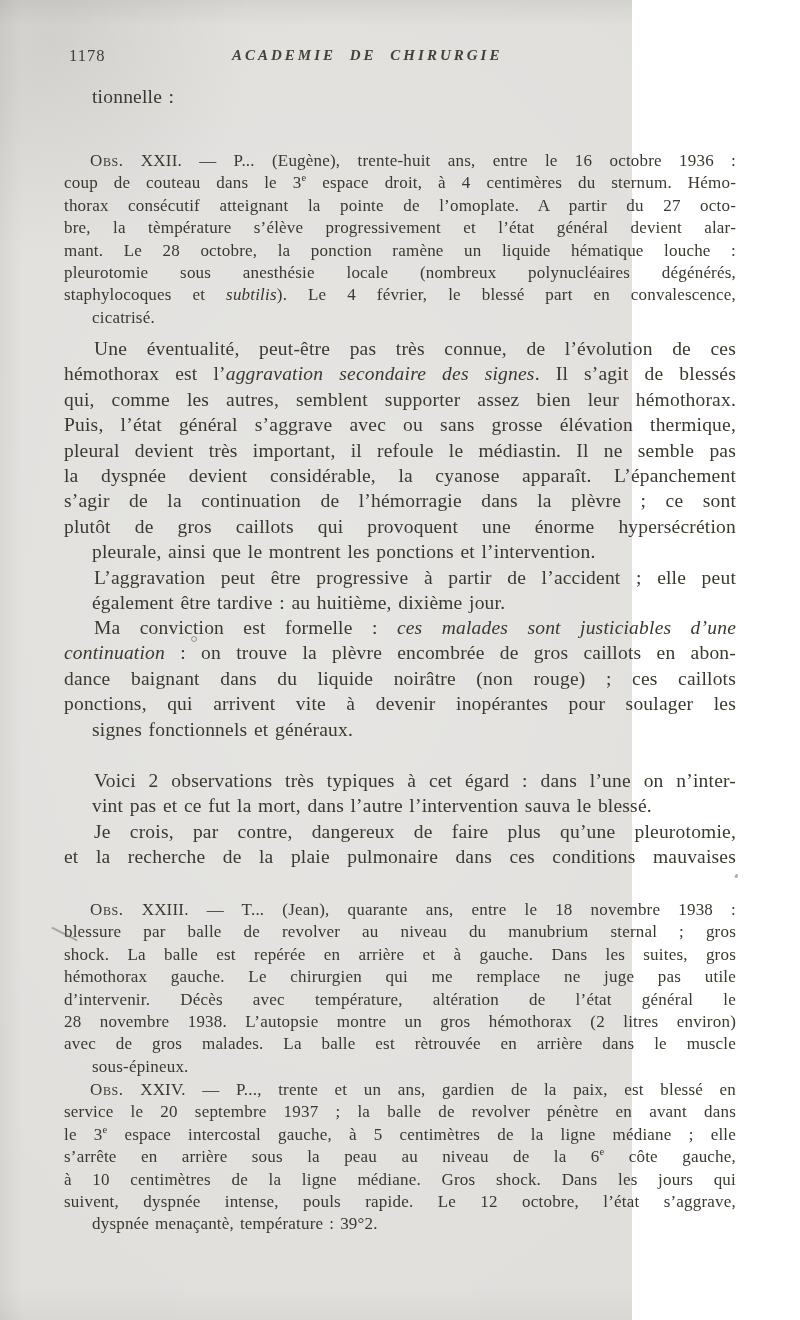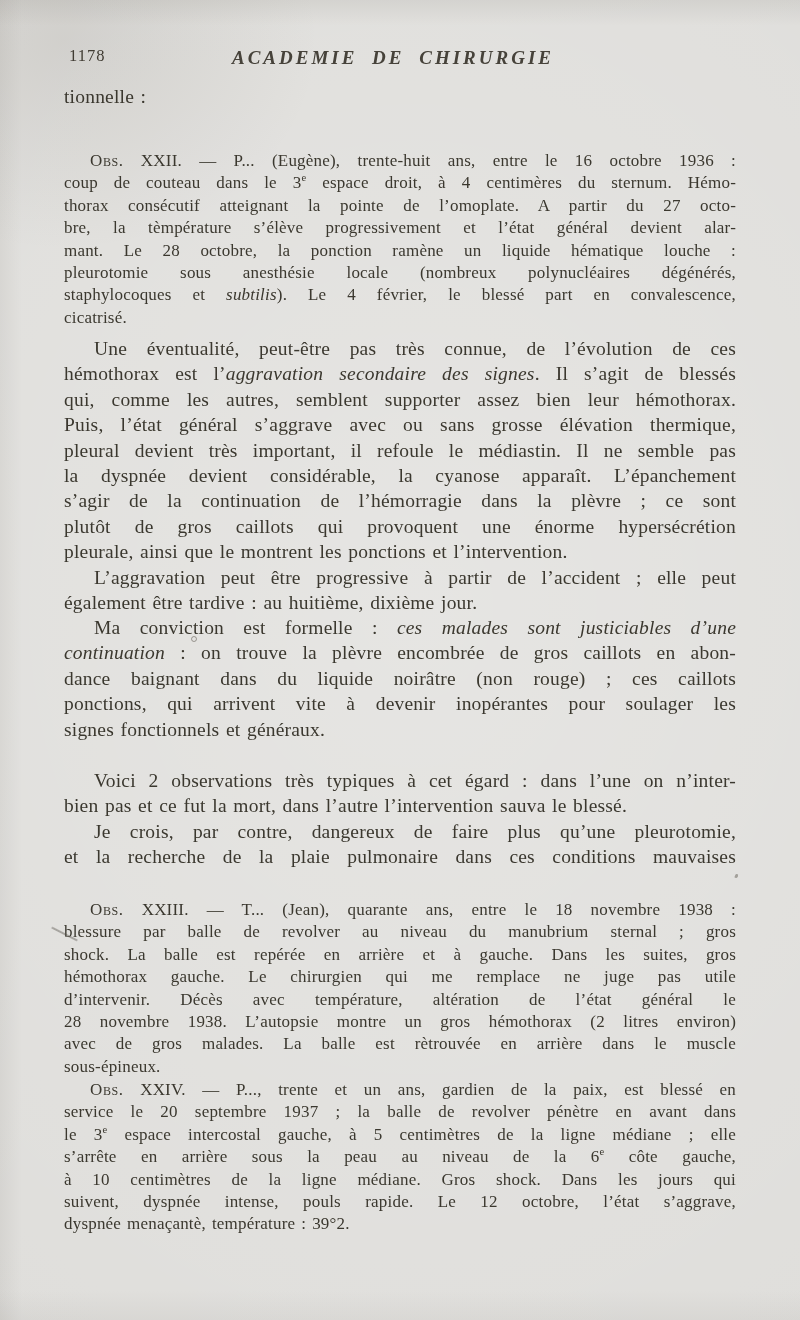--- a/index.html
+++ b/index.html
@@ -2,58 +2,58 @@
 <html><head>
 <meta charset="utf-8">
 <style>
   html,body{margin:0;padding:0;}
   body{
     width:800px;height:1320px;
     font-family:"Liberation Serif","DejaVu Serif",serif;
     overflow:hidden;
   }
   .page{
-    position:relative;width:800px;height:1320px;
+    position:relative;width:632px;height:1320px;
     background:
       radial-gradient(130% 95% at 52% 46%, rgba(255,255,255,0.22), rgba(255,255,255,0) 72%),
       radial-gradient(40% 20% at 8% 3%, rgba(70,64,54,0.10), rgba(70,64,54,0) 80%),
       linear-gradient(180deg, rgba(70,64,54,0.09), rgba(70,64,54,0) 26px),
       linear-gradient(90deg, rgba(70,64,54,0.07), rgba(70,64,54,0) 22px),
       linear-gradient(0deg, rgba(70,64,54,0.05), rgba(70,64,54,0) 30px),
       #dfdedb;
     color:#3b382f;
   }
   
   .page-num{
     position:absolute;left:69px;top:46px;
     font-size:16.5px;letter-spacing:1px;color:#403c33;
   }
   .head-title{
     position:absolute;left:232px;top:47px;
-    font-size:19px;font-weight:bold;font-style:italic;
+    font-size:15px;font-weight:bold;font-style:italic;
     letter-spacing:3px;word-spacing:7px;color:#46423a;
     white-space:nowrap;
   }
   
   .text-block{position:absolute;left:64px;top:0;width:672px;height:1320px;}
   .para{position:absolute;left:0;width:672px;}
   .para-0{top:84px}
   .para-1{top:150px}
   .para-2{top:336px}
   .para-3{top:565px}
   .para-4{top:615px}
   .para-5{top:768px}
   .para-6{top:819px}
   .para-7{top:899px}
   .para-8{top:1079px}
   .line{white-space:normal;letter-spacing:0.2px;word-spacing:1.5px;}
   .main .line{font-size:19.5px;line-height:25.4px;}
   .obs  .line{font-size:17px;line-height:22.4px;font-family:Liberation Serif, serif;}
   .line.j{text-align:justify;text-align-last:justify;}
-  .line.last{text-align:right;text-align-last:left;}
+  .line.last{text-align:right;text-align-last:left;margin-left:28px;}
   .main .ind{text-indent:30px;}
   .obs  .ind{text-indent:26px;}
   .it{font-style:italic;}
   .sc{font-variant:small-caps;letter-spacing:0.6px;}
   sup{font-size:0.62em;vertical-align:super;line-height:0;}
   
   .pen-mark{
     position:absolute;left:50px;top:933px;width:29px;height:2px;
     background:rgba(86,82,74,0.42);border-radius:2px;
     transform:rotate(27deg);filter:blur(0.4px);
@@ -105,21 +105,21 @@
       </div>
       <div class="para main para-4">
         <div class="line j ind"><span>Ma conviction est formelle : </span><span class="it">ces malades sont justiciables d’une</span></div>
         <div class="line j"><span class="it">continuation</span><span> : on trouve la plèvre encombrée de gros caillots en abon-</span></div>
         <div class="line j"><span>dance baignant dans du liquide noirâtre (non rouge) ; ces caillots</span></div>
         <div class="line j"><span>ponctions, qui arrivent vite à devenir inopérantes pour soulager les</span></div>
         <div class="line last"><span>signes fonctionnels et généraux.</span></div>
       </div>
       <div class="para main para-5">
         <div class="line j ind"><span>Voici 2 observations très typiques à cet égard : dans l’une on n’inter-</span></div>
-        <div class="line last"><span>bien pas et ce fut la mort, dans l’autre l’intervention sauva le blessé.</span></div>
+        <div class="line last"><span>vint pas et ce fut la mort, dans l’autre l’intervention sauva le blessé.</span></div>
       </div>
       <div class="para main para-6">
         <div class="line j ind"><span>Je crois, par contre, dangereux de faire plus qu’une pleurotomie,</span></div>
         <div class="line j"><span>et la recherche de la plaie pulmonaire dans ces conditions mauvaises</span></div>
       </div>
       <div class="para obs para-7">
         <div class="line j ind"><span class="sc">Obs.</span><span> XXIII. — T... (Jean), quarante ans, entre le 18 novembre 1938 :</span></div>
         <div class="line j"><span>blessure par balle de revolver au niveau du manubrium sternal ; gros</span></div>
         <div class="line j"><span>shock. La balle est repérée en arrière et à gauche. Dans les suites, gros</span></div>
         <div class="line j"><span>hémothorax gauche. Le chirurgien qui me remplace ne juge pas utile</span></div>

